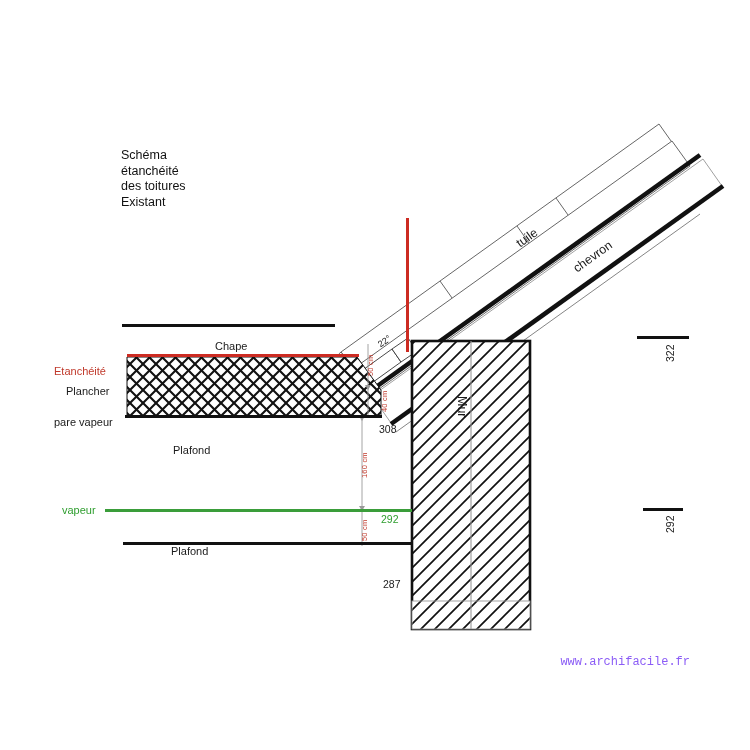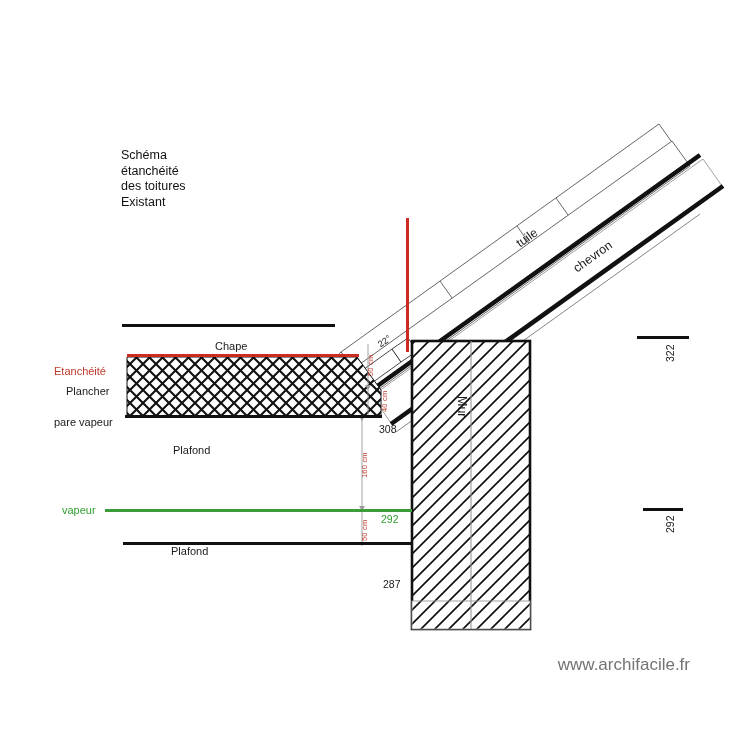--- a/index.html
+++ b/index.html
@@ -19,21 +19,21 @@
   .greenline{position:absolute;background:#3a9d3a;}
   .redline{position:absolute;background:#cc2b22;}
 
   .rot90{transform:rotate(-90deg);transform-origin:left top;}
   .rot90cw{transform:rotate(90deg);transform-origin:left top;}
 
   .dimtxt{position:absolute;font-size:7.5px;color:#c0392b;white-space:pre;letter-spacing:.2px;}
   .numtxt{position:absolute;font-size:10.5px;color:#1a1a1a;white-space:pre;}
   .numgreen{position:absolute;font-size:10.5px;color:#2f9e2f;white-space:pre;}
 
-  .footer{position:absolute;right:18px;top:655px;font-size:17px;color:#737373;}
+  .footer{position:absolute;right:18px;top:655px;font-size:12px;color:#8b5cf6;font-family:Liberation Mono, monospace;}
 
   svg{position:absolute;left:0;top:0;overflow:visible;}
 </style>
 </head>
 <body>
 
 <div id="stage">
 
   <div class="title">Schéma
 étanchéité

